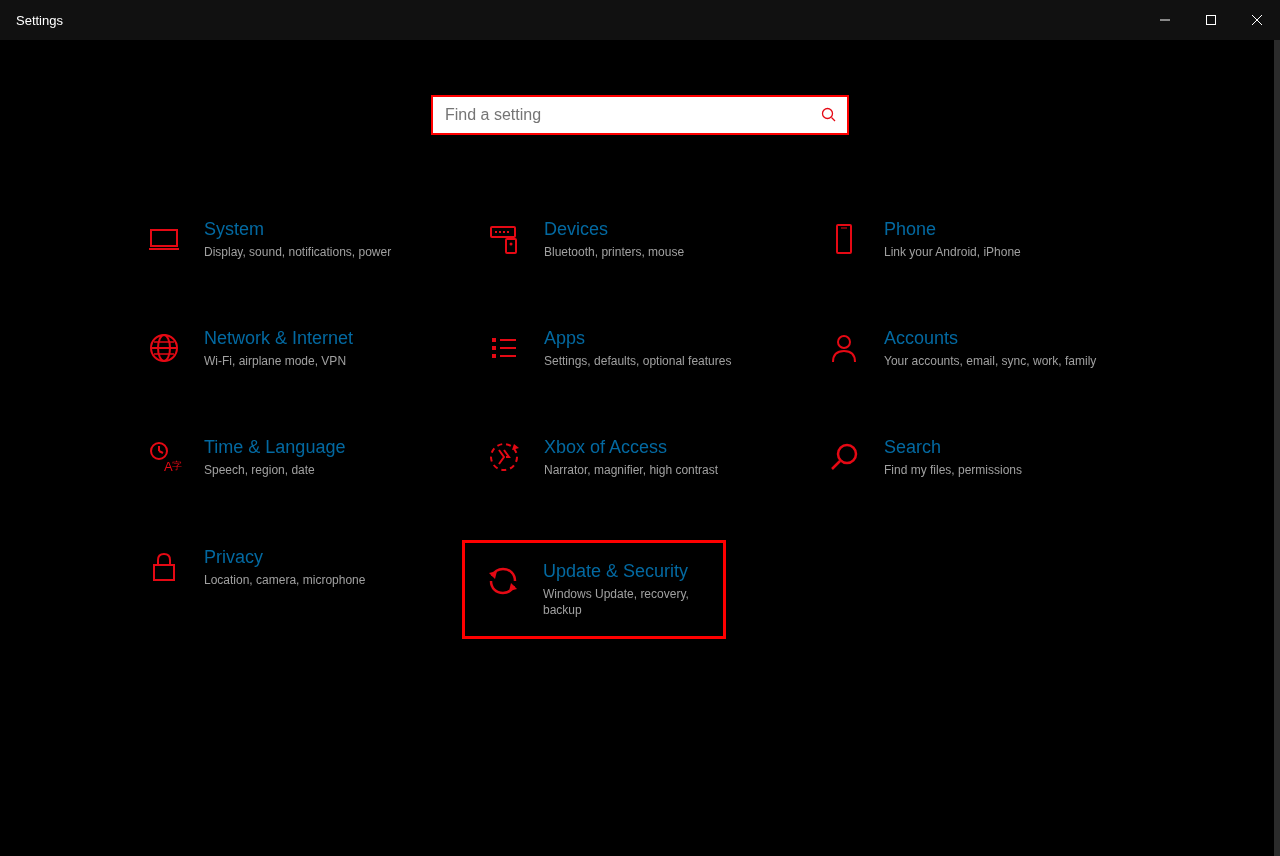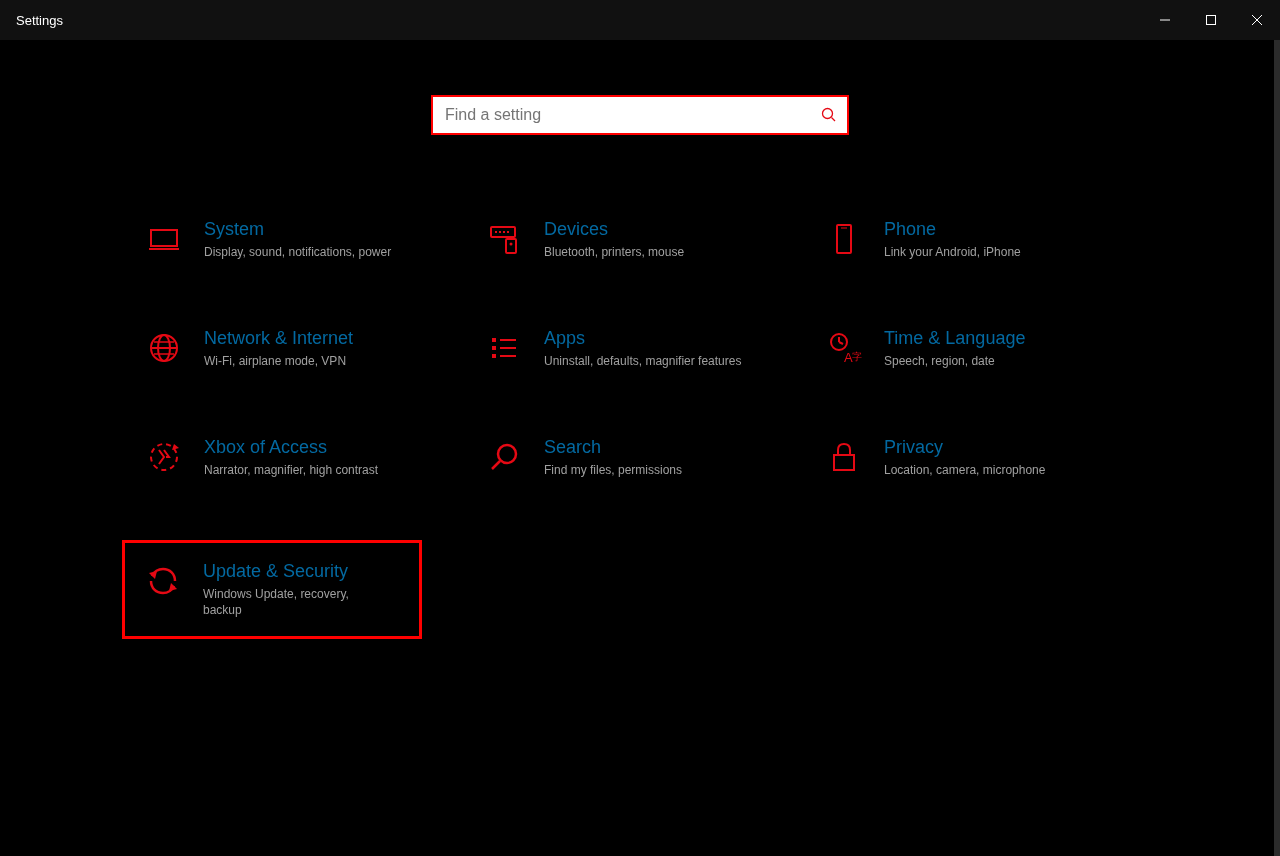--- a/index.html
+++ b/index.html
@@ -84,21 +84,21 @@
   align-items: flex-start;
   gap: 20px;
   cursor: default;
   padding: 4px;
 }
 .tile.highlight {
   border: 3px solid #ff0000;
   padding: 18px 4px 18px 18px;
   margin-left: -18px;
   margin-top: -3px;
-  width: 300px;
+  width: 264px;
 }
 .tile .icon {
   width: 40px;
   height: 40px;
   display: flex;
   align-items: center;
   justify-content: center;
   flex-shrink: 0;
   color: #e50914;
 }
@@ -231,24 +231,36 @@
             <rect x="6" y="8" width="4" height="4" fill="currentColor"></rect>
             <line x1="14" y1="10" x2="30" y2="10" stroke="currentColor" stroke-width="2"></line>
             <rect x="6" y="16" width="4" height="4" fill="currentColor"></rect>
             <line x1="14" y1="18" x2="30" y2="18" stroke="currentColor" stroke-width="2"></line>
             <rect x="6" y="24" width="4" height="4" fill="currentColor"></rect>
             <line x1="14" y1="26" x2="30" y2="26" stroke="currentColor" stroke-width="2"></line>
           </svg>
       </div>
       <div class="text">
         <div class="title">Apps</div>
-        <div class="desc">Uninstall, defaults, magnifier features</div>
-      </div>
-    </div>
-
+        <div class="desc">Settings, defaults, optional features</div>
+      </div>
+    </div>
+
+    <div class="tile">
+      <div class="icon">
+        <svg width="36" height="36" viewBox="0 0 36 36">
+            <circle cx="18" cy="12" r="6" fill="none" stroke="currentColor" stroke-width="2"></circle>
+            <path d="M7 32 C7 24 12 21 18 21 C24 21 29 24 29 32" fill="none" stroke="currentColor" stroke-width="2"></path>
+          </svg>
+      </div>
+      <div class="text">
+        <div class="title">Accounts</div>
+        <div class="desc">Your accounts, email, sync, work, family</div>
+      </div>
+    </div>
 
     <div class="tile">
       <div class="icon">
         <svg width="36" height="36" viewBox="0 0 36 36">
             <circle cx="13" cy="12" r="8" fill="none" stroke="currentColor" stroke-width="2"></circle>
             <line x1="13" y1="7" x2="13" y2="12" stroke="currentColor" stroke-width="2"></line>
             <line x1="13" y1="12" x2="17" y2="14" stroke="currentColor" stroke-width="2"></line>
             <text x="18" y="32" font-size="13" fill="currentColor" font-family="Arial">A</text>
             <text x="26" y="30" font-size="10" fill="currentColor" font-family="Arial">字</text>
           </svg>

